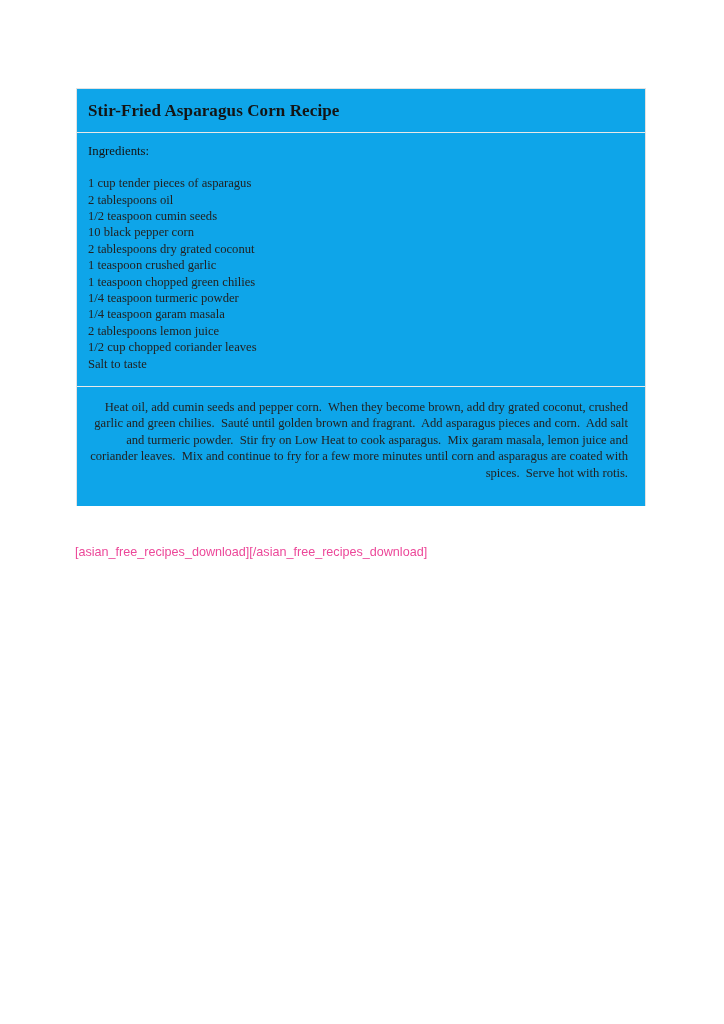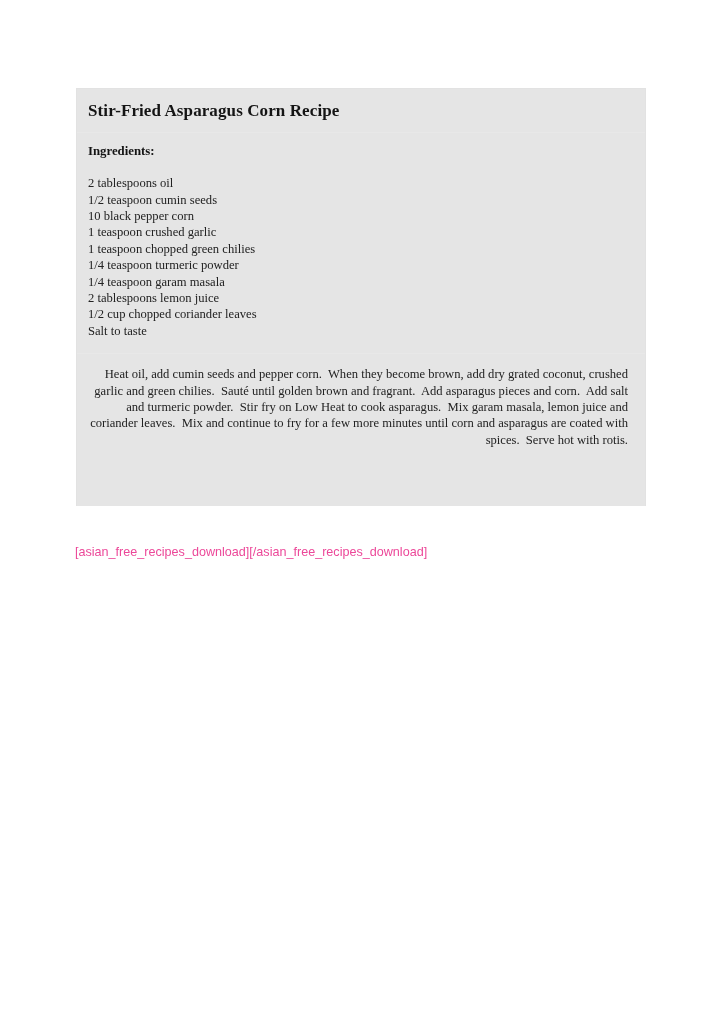--- a/index.html
+++ b/index.html
@@ -20,21 +20,21 @@
   
   .recipe-card {
     position: absolute;
     left: 76px;
     top: 88px;
     width: 570px;
     border-left: 1px solid #e2e2e2;
     border-right: 1px solid #e2e2e2;
     border-top: 1px solid #e2e2e2;
     border-bottom: none;
-    background: #e5e5e5;
+    background: #0ea5e9;
     box-sizing: border-box;
     height: 418px;
   }
 
   .card-header {
     padding: 12px 11px 11px 11px;
     border-bottom: 1px solid #e8e8e8;
   }
 
   .recipe-title {
@@ -52,21 +52,21 @@
   }
 
   .section-ingredients {
     border-bottom: 1px solid #e8e8e8;
     padding-bottom: 14px;
   }
 
   .section-label {
     font-family: "Liberation Serif", "DejaVu Serif", serif;
     font-size: 12.8px;
-    font-weight: bold;
+    font-weight: normal;
     color: #141414;
     margin: 0 0 0 0;
     line-height: 1.3;
   }
 
   .ingredient-list {
     list-style: none;
     margin: 16px 0 0 0;
     padding: 0;
   }
@@ -107,23 +107,25 @@
 
 <div class="recipe-card">
 
   <div class="card-header">
     <h1 class="recipe-title">Stir-Fried Asparagus Corn Recipe</h1>
   </div>
 
   <div class="card-section section-ingredients">
     <div class="section-label">Ingredients:</div>
     <ul class="ingredient-list">
+      <li>1 cup tender pieces of asparagus</li>
       <li>2 tablespoons oil</li>
       <li>1/2 teaspoon cumin seeds</li>
       <li>10 black pepper corn</li>
+      <li>2 tablespoons dry grated coconut</li>
       <li>1 teaspoon crushed garlic</li>
       <li>1 teaspoon chopped green chilies</li>
       <li>1/4 teaspoon turmeric powder</li>
       <li>1/4 teaspoon garam masala</li>
       <li>2 tablespoons lemon juice</li>
       <li>1/2 cup chopped coriander leaves</li>
       <li>Salt to taste</li>
     </ul>
   </div>
 

